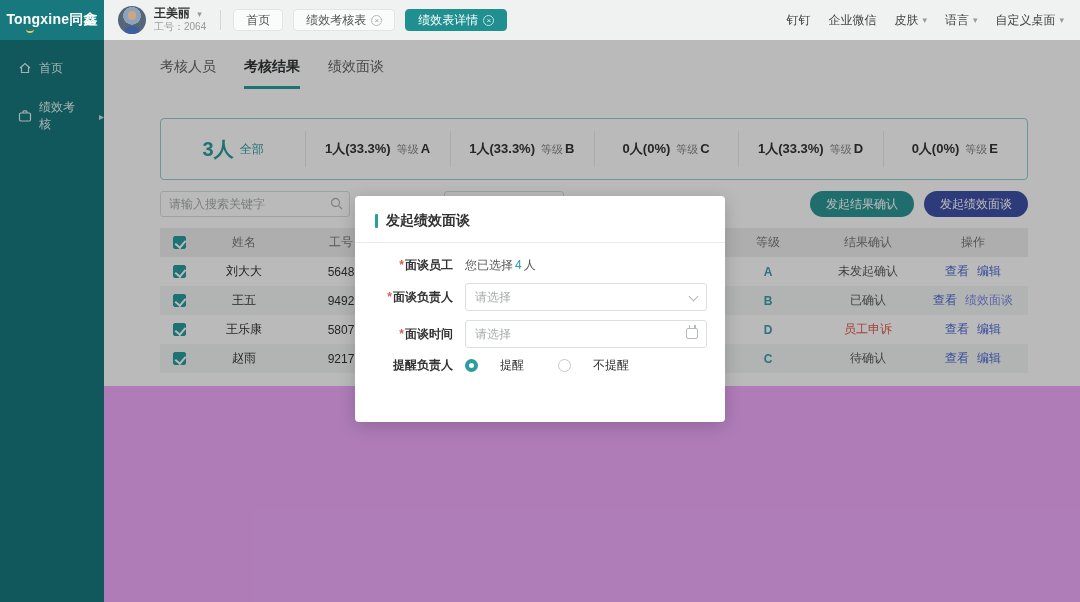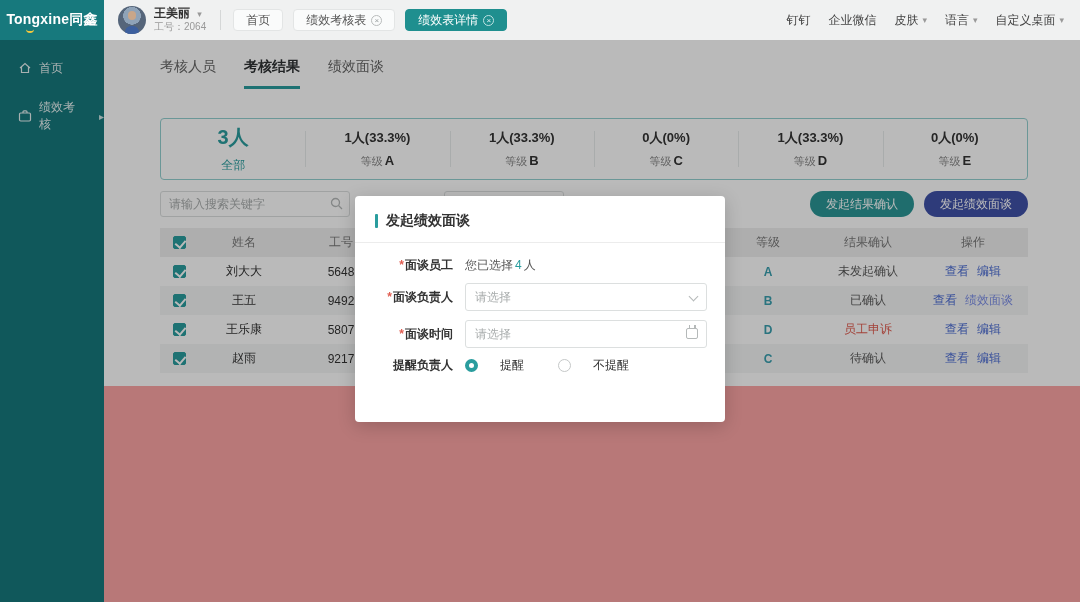--- a/index.html
+++ b/index.html
@@ -1,18 +1,18 @@
 <!DOCTYPE html>
 <html><head>
 <meta charset="utf-8">
 <style>
   * { margin:0; padding:0; box-sizing:border-box; }
   html,body { width:1080px; height:602px; }
   body { font-family:"Liberation Sans","DejaVu Sans",sans-serif; font-size:12px; color:#333; background:#fff; overflow:hidden; }
-  .app { position:relative; width:1080px; height:602px; background:#fca5a5; }
+  .app { position:relative; width:1080px; height:602px; background:#f0abfc; }
 
   
   .topbar { position:absolute; top:0; left:0; width:1080px; height:40px; background:#f0f1f1; z-index:30; display:flex; align-items:center; }
   .logo { width:104px; height:40px; background:#17797d; color:#fff; font-weight:bold; font-size:14px; display:flex; align-items:center; justify-content:center; position:relative; letter-spacing:.2px; }
   .logo .smile { position:absolute; left:26px; bottom:7px; width:8px; height:4px; border-bottom:2px solid #f5c83c; border-radius:0 0 6px 6px; }
   .userchip { display:flex; align-items:center; margin-left:14px; }
   .avatar { width:28px; height:28px; border-radius:50%; background:radial-gradient(circle at 50% 35%, #8fa3b8 0 38%, #55657a 39% 100%); overflow:hidden; position:relative; }
   .avatar::after{ content:""; position:absolute; left:7px; bottom:-2px; width:14px; height:10px; background:#3c5f9e; border-radius:6px 6px 0 0; }
   .avatar::before{ content:""; position:absolute; left:10px; top:5px; width:8px; height:9px; background:#c9a689; border-radius:4px; }
   .userinfo { margin-left:8px; line-height:1.25; }
@@ -35,21 +35,21 @@
   .side-item .arrow { margin-left:10px; font-size:10px; color:#cfe6e6; }
 
   
   .content { position:absolute; top:40px; left:104px; width:976px; height:562px; z-index:2; }
   .whiteblock { position:absolute; top:0; left:0; width:976px; height:346px; background:#ffffff; }
   .tabs { position:absolute; top:18px; left:56px; display:flex; gap:28px; }
   .tab { font-size:14px; color:#666; padding-bottom:10px; cursor:pointer; }
   .tab.active { color:#2f3234; font-weight:bold; border-bottom:3px solid #2a9d9e; }
 
   .statsbox { position:absolute; top:78px; left:56px; width:868px; height:62px; border:1px solid #93cfd0; border-radius:4px; display:flex; background:#fff; }
-  .statseg { flex:1; display:flex; flex-direction:column; align-items:center; justify-content:center; gap:6px; position:relative; }
+  .statseg { flex:1; display:flex; flex-direction:row; align-items:center; justify-content:center; gap:6px; position:relative; }
   .statseg + .statseg::before { content:""; position:absolute; left:0; top:12px; bottom:12px; width:1px; background:#e8ecec; }
   .statseg .v { font-size:13px; font-weight:bold; color:#333; }
   .statseg .l { font-size:11px; color:#888; }
   .statseg .l b { font-size:13px; color:#333; margin-left:2px; font-weight:bold; }
   .statseg.first .v { font-size:20px; color:#2a9d9e; }
   .statseg.first .l { color:#2a9d9e; font-size:12px; }
 
   .filterrow { position:absolute; top:150px; left:56px; width:868px; height:28px; display:flex; align-items:center; }
   .searchwrap { position:relative; width:190px; }
   .searchwrap input { width:190px; height:26px; border:1px solid #dcdfdf; border-radius:3px; padding:0 26px 0 8px; font-size:12px; color:#333; background:#fff; outline:none; }

